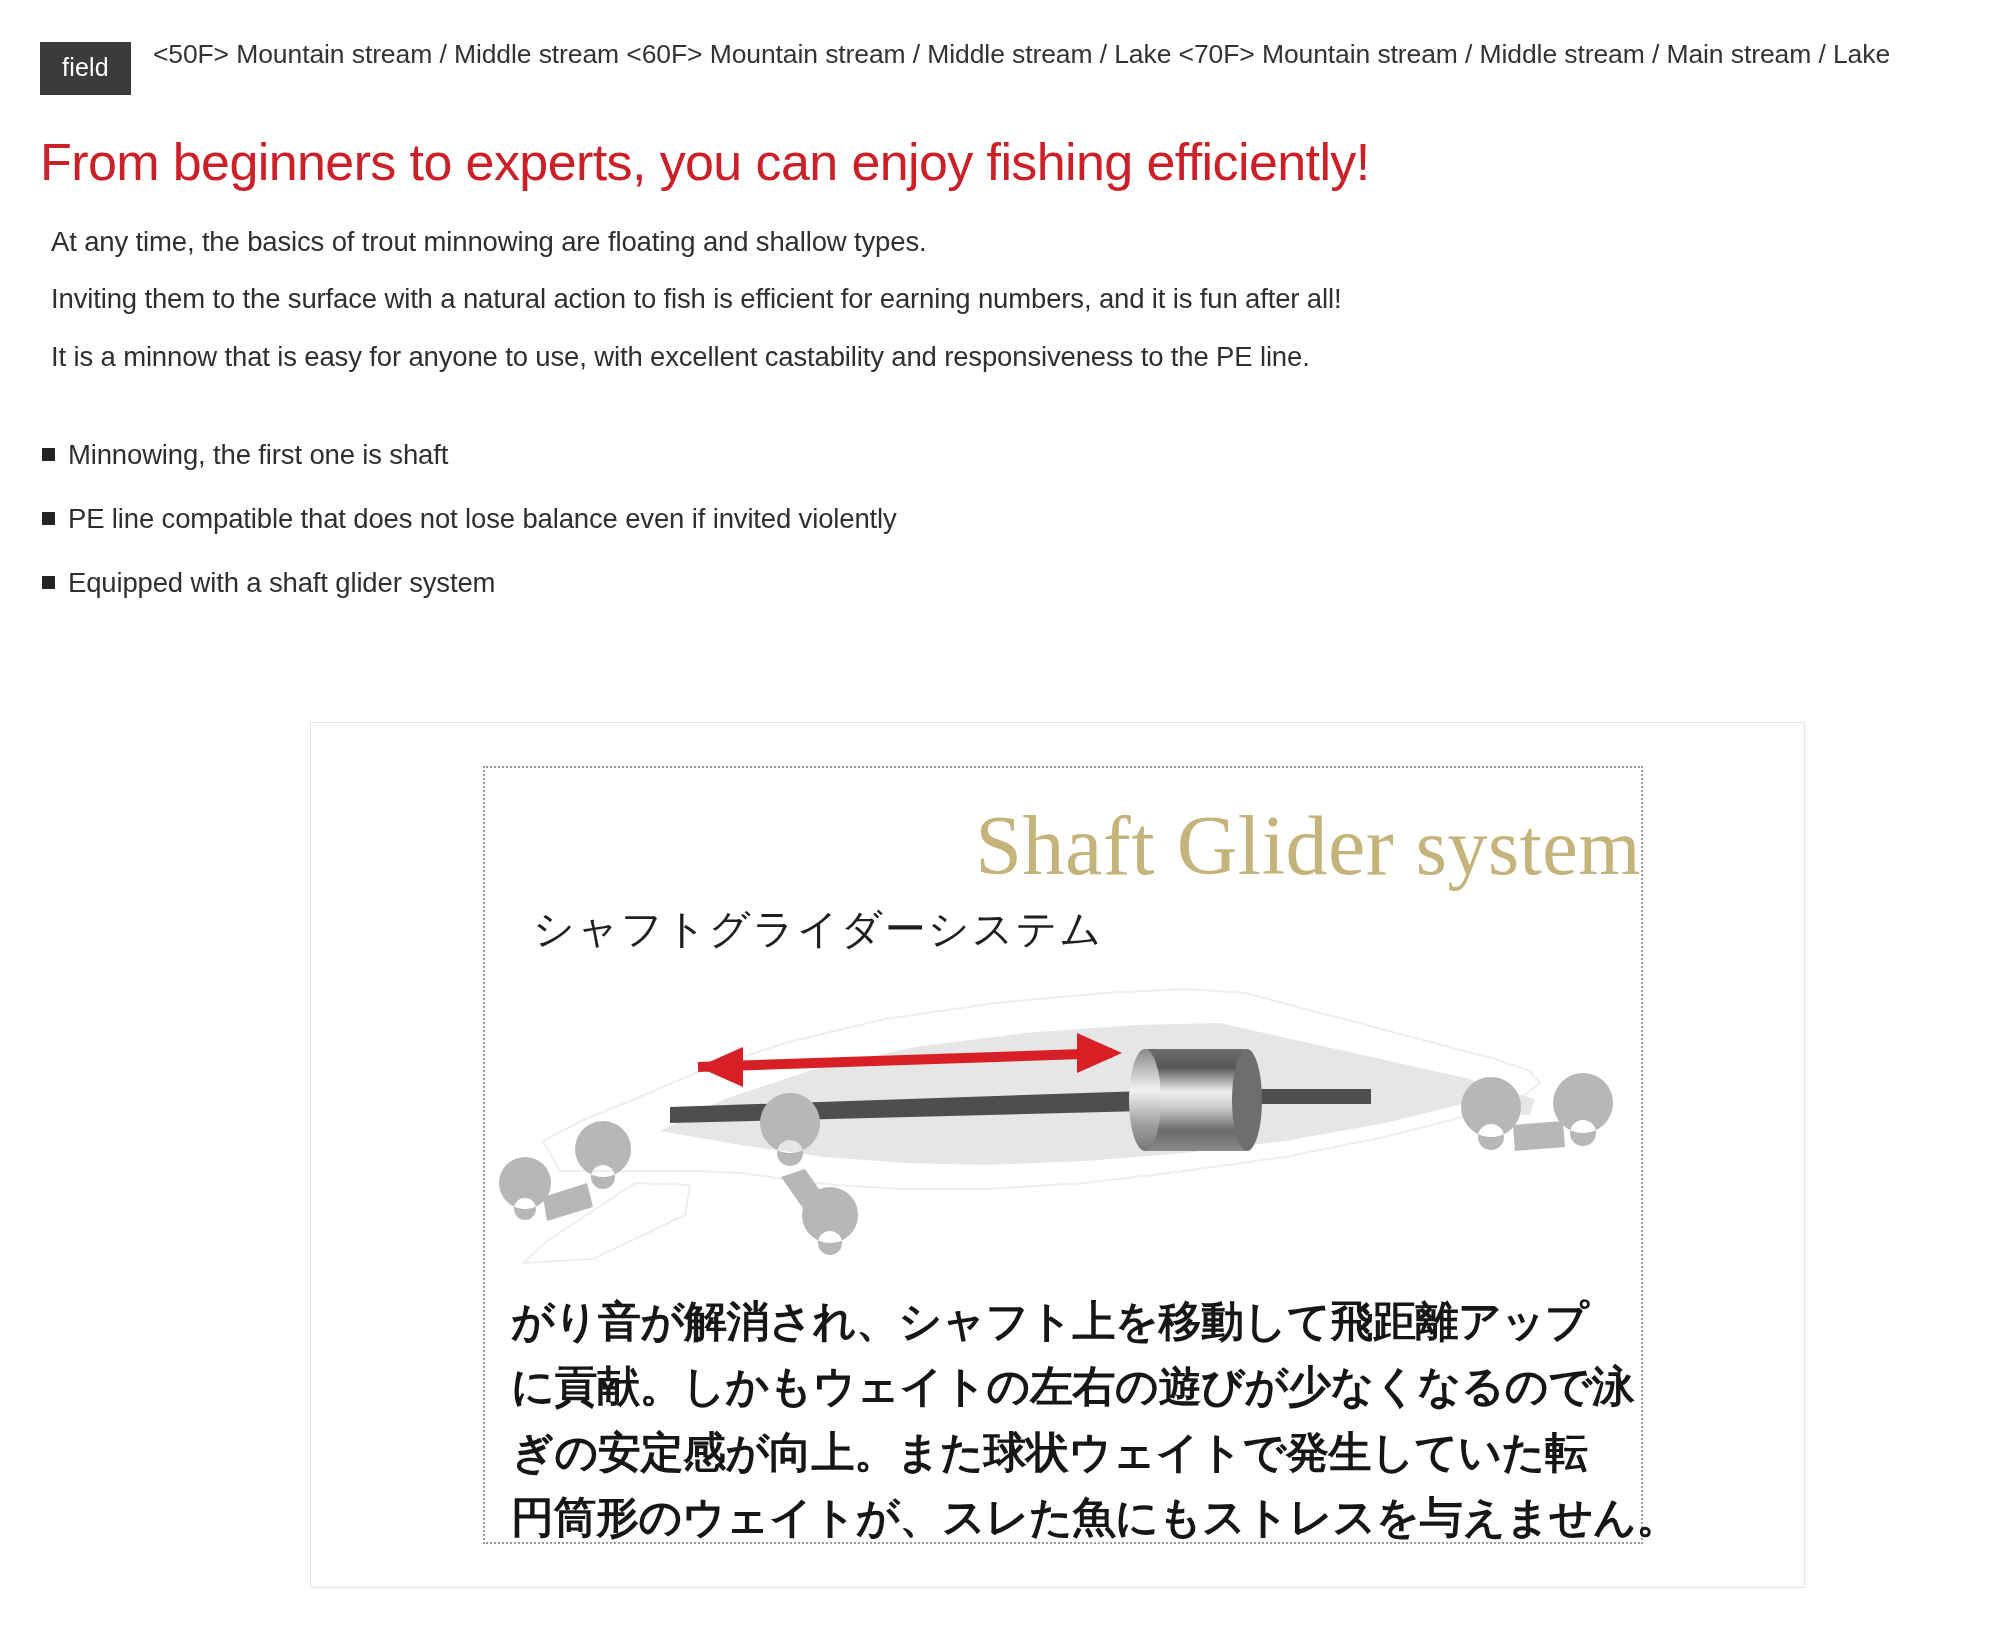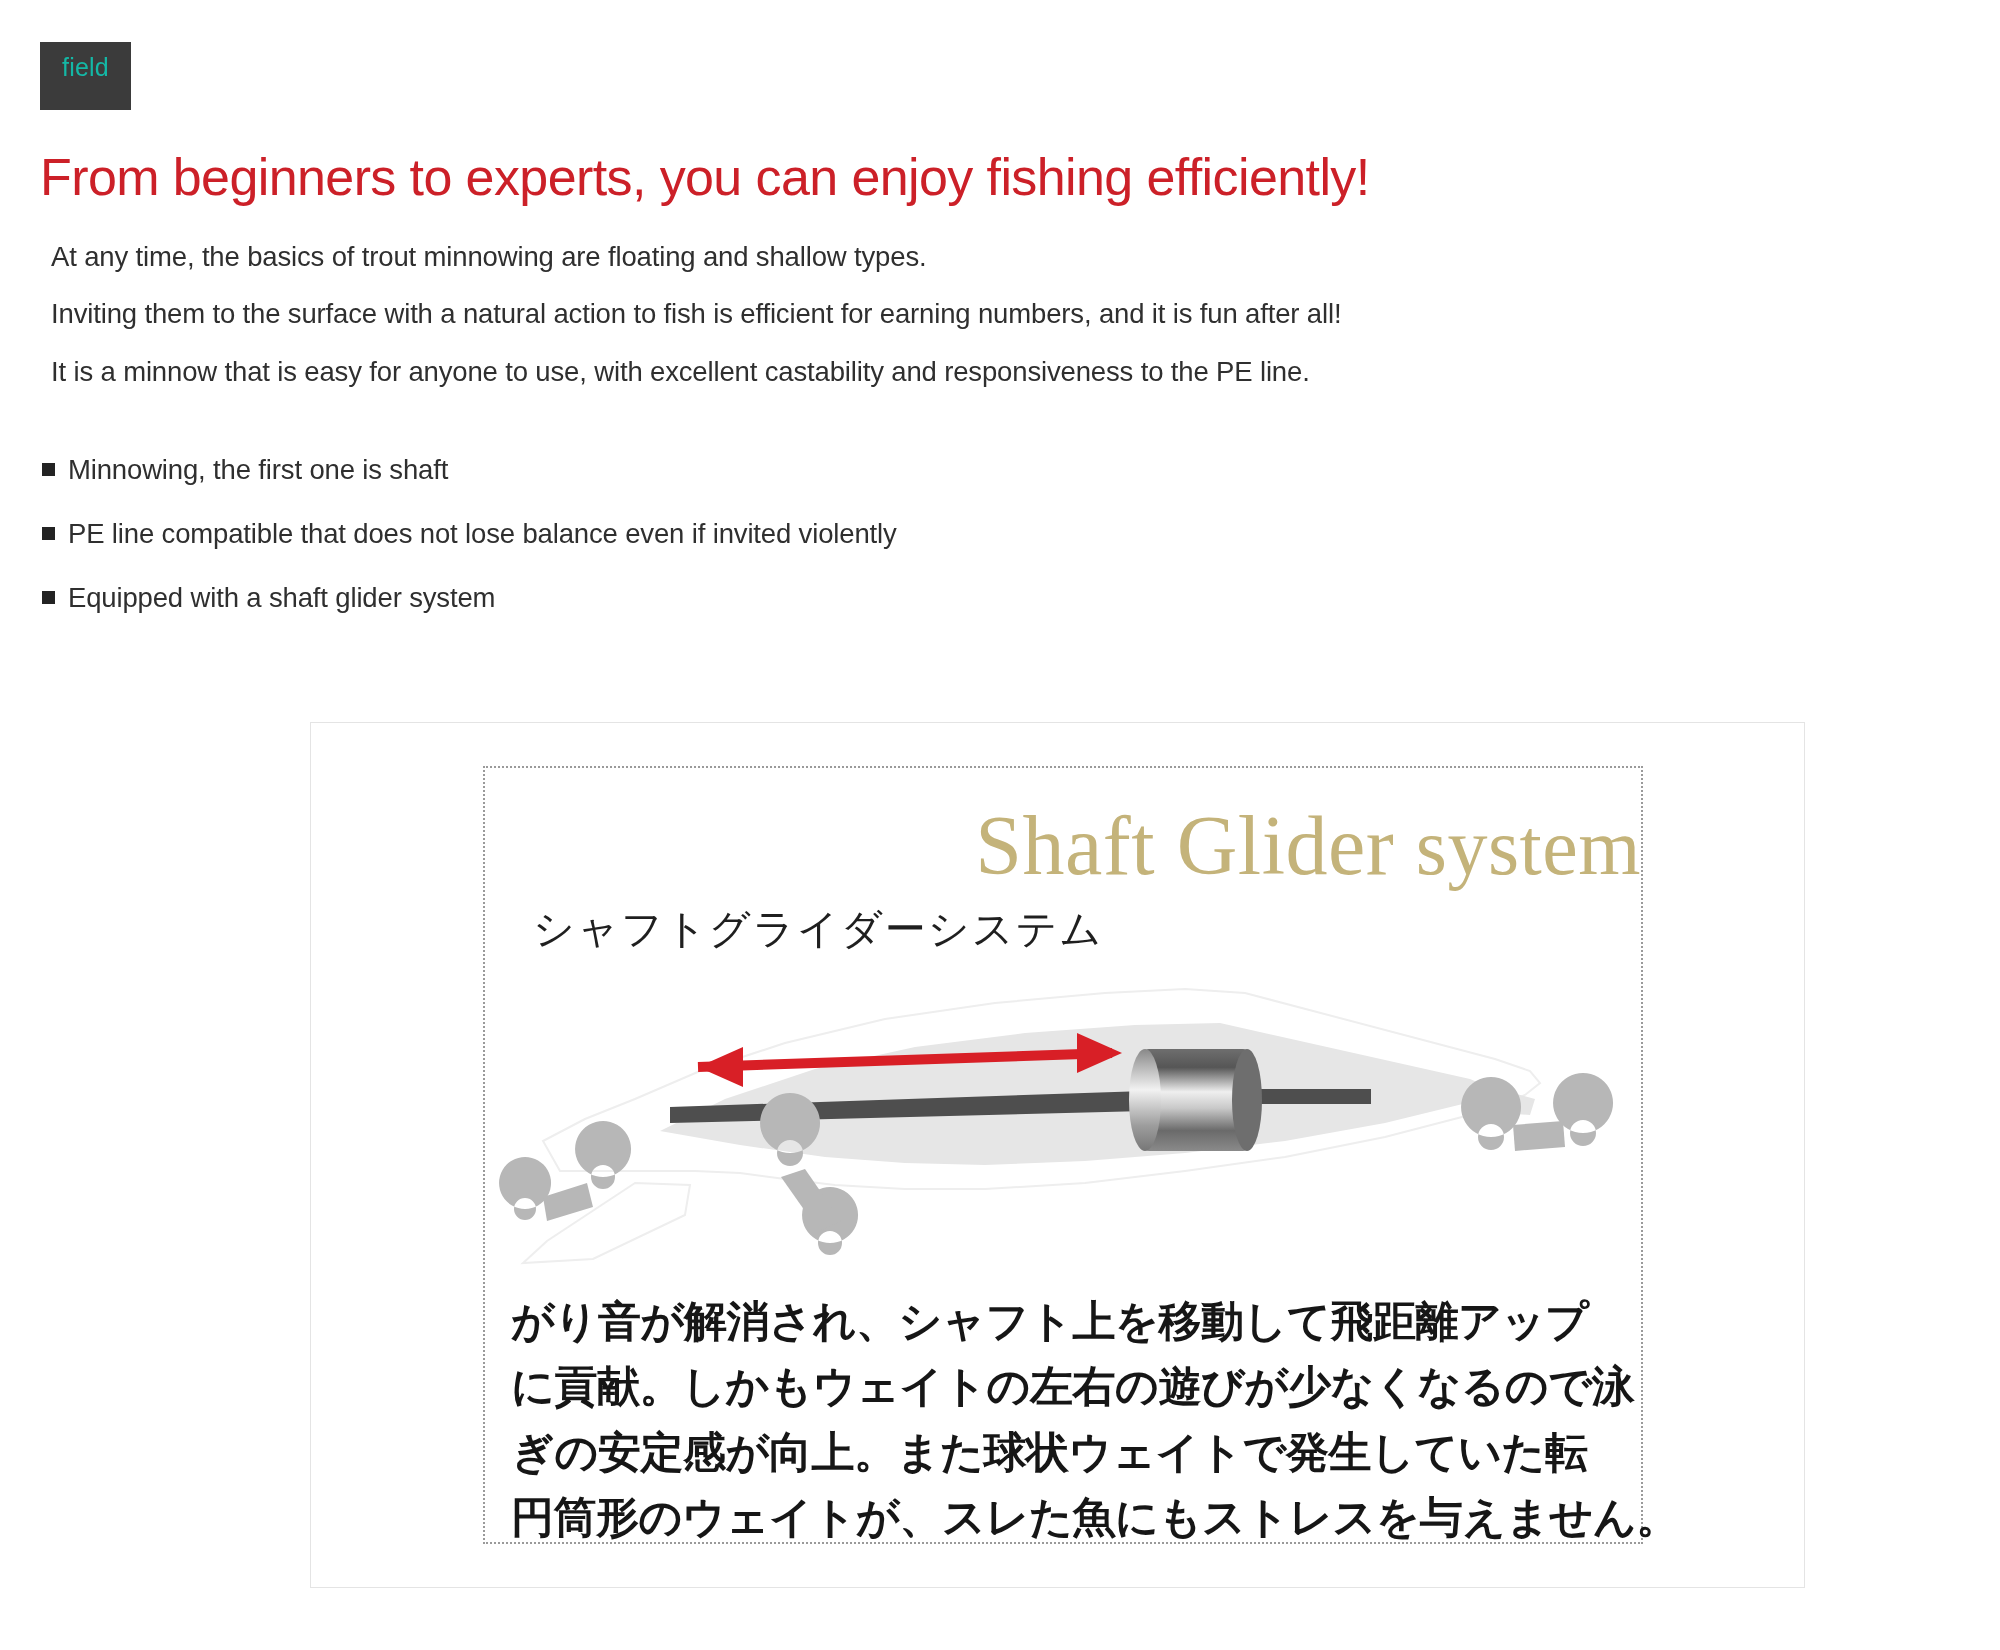--- a/index.html
+++ b/index.html
@@ -18,24 +18,24 @@
 
   
   .field-row {
     display: flex;
     align-items: flex-start;
     padding: 36px 40px 0 40px;
   }
   .field-badge {
     flex: 0 0 auto;
     background: #3b3b3b;
-    color: #14b8a6;
+    color: #ffffff;
     font-size: 25px;
     line-height: 1;
-    padding: 13px 22px 30px 22px;
+    padding: 13px 22px 15px 22px;
     letter-spacing: 0.2px;
     margin-top: 6px;
   }
   .field-text {
     flex: 1 1 auto;
     margin-left: 22px;
     font-size: 26.5px;
     line-height: 1.42;
     color: #333333;
     letter-spacing: -0.1px;
@@ -151,20 +151,21 @@
     letter-spacing: -0.5px;
     font-weight: 700;
   }
   .fig-desc div { white-space: nowrap; }
 </style>
 </head>
 <body>
 
 <div class="field-row">
   <span class="field-badge">field</span>
+  <span class="field-text">&lt;50F&gt; Mountain stream / Middle stream &lt;60F&gt; Mountain stream / Middle stream / Lake &lt;70F&gt; Mountain stream / Middle stream / Main stream / Lake</span>
 </div>
 
 <h1 class="headline">From beginners to experts, you can enjoy fishing efficiently!</h1>
 
 <div class="lead">
   <p>At any time, the basics of trout minnowing are floating and shallow types.</p>
   <p>Inviting them to the surface with a natural action to fish is efficient for earning numbers, and it is fun after all!</p>
   <p>It is a minnow that is easy for anyone to use, with excellent castability and responsiveness to the PE line.</p>
 </div>
 

